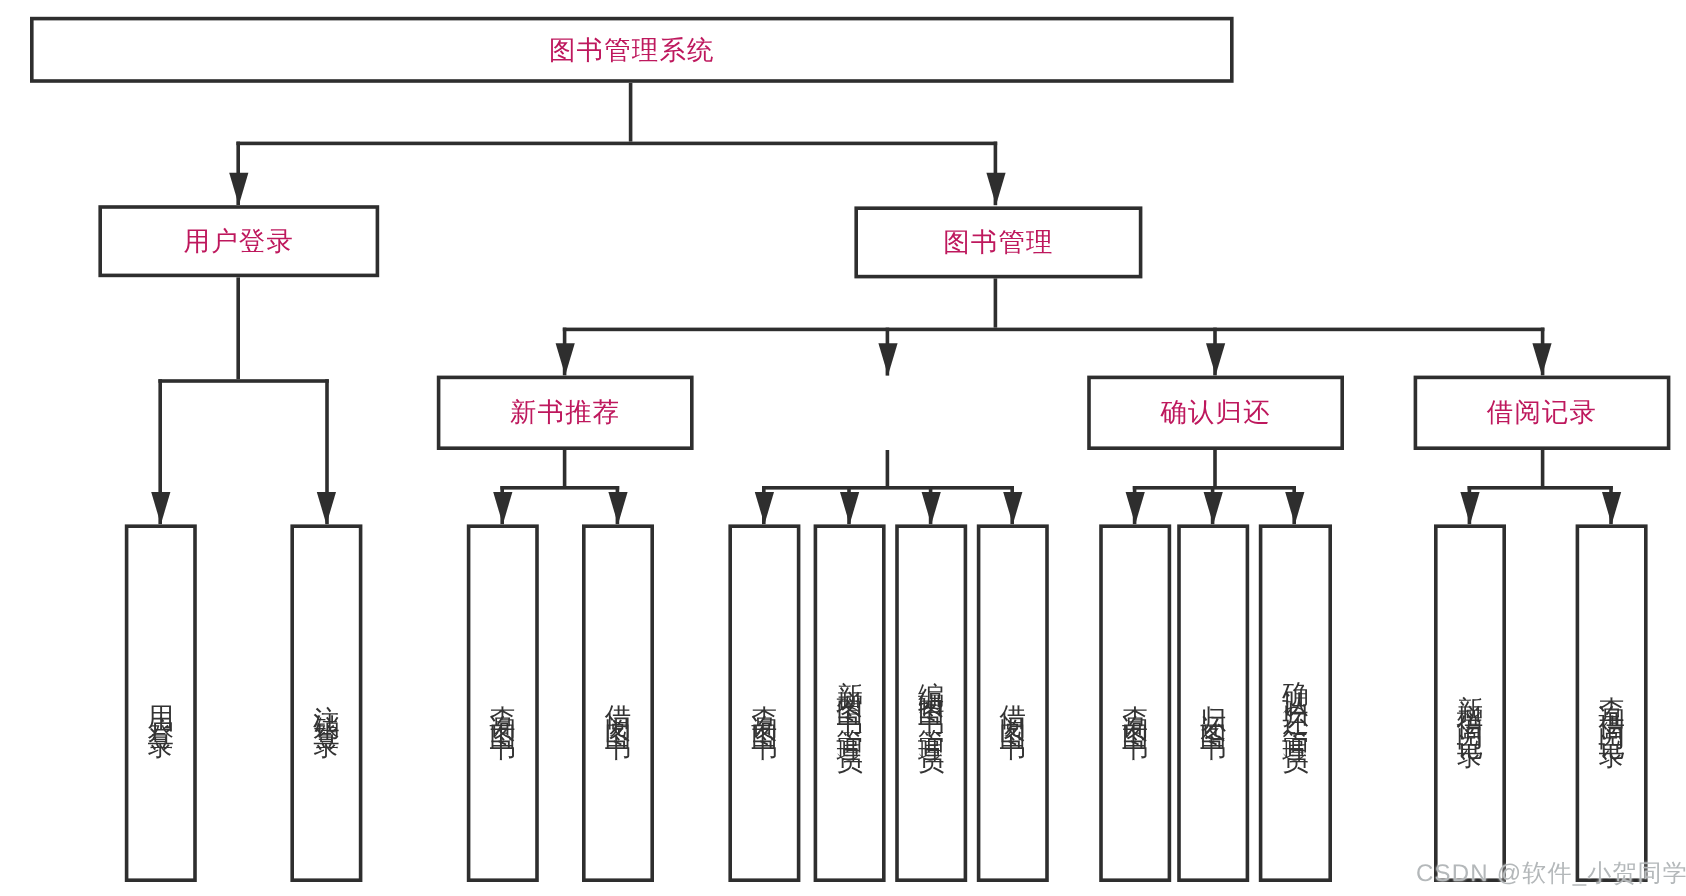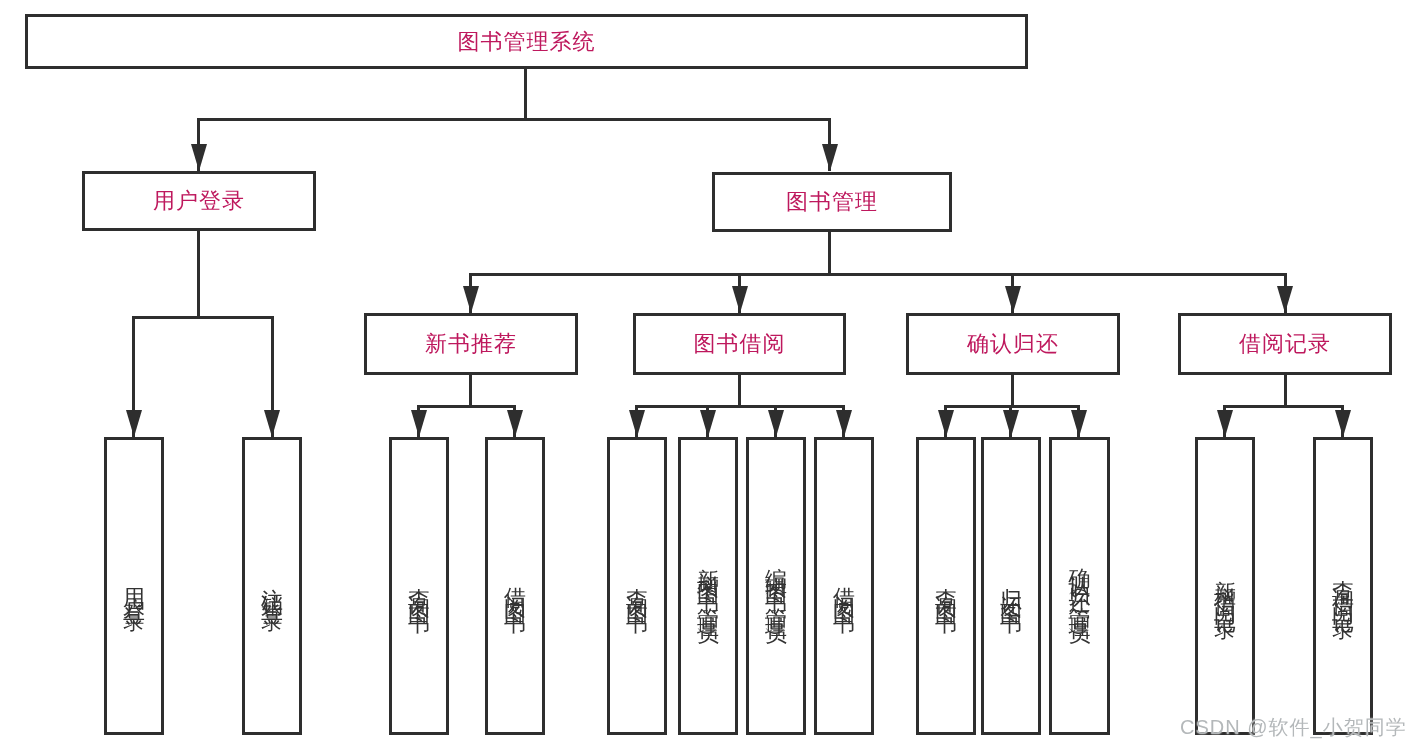--- a/index.html
+++ b/index.html
@@ -45,23 +45,20 @@
 
   <div class="box" style="left:82px;top:171px;width:234px;height:60px;">
     <span>用户登录</span>
   </div>
   <div class="box" style="left:712px;top:172px;width:240px;height:60px;font-family:Liberation Mono, monospace;">
     <span>图书管理</span>
   </div>
 
   <div class="box" style="left:364px;top:313px;width:214px;height:62px;">
     <span>新书推荐</span>
-  </div>
-  <div class="box" style="left:633px;top:313px;width:213px;height:62px;">
-    <span>图书借阅</span>
   </div>
   <div class="box" style="left:906px;top:313px;width:214px;height:62px;">
     <span>确认归还</span>
   </div>
   <div class="box" style="left:1178px;top:313px;width:214px;height:62px;">
     <span>借阅记录</span>
   </div>
 
   <div class="vbox" style="left:104px;top:437px;width:60px;height:298px;">
     <span class="vtxt">用户登录</span>

